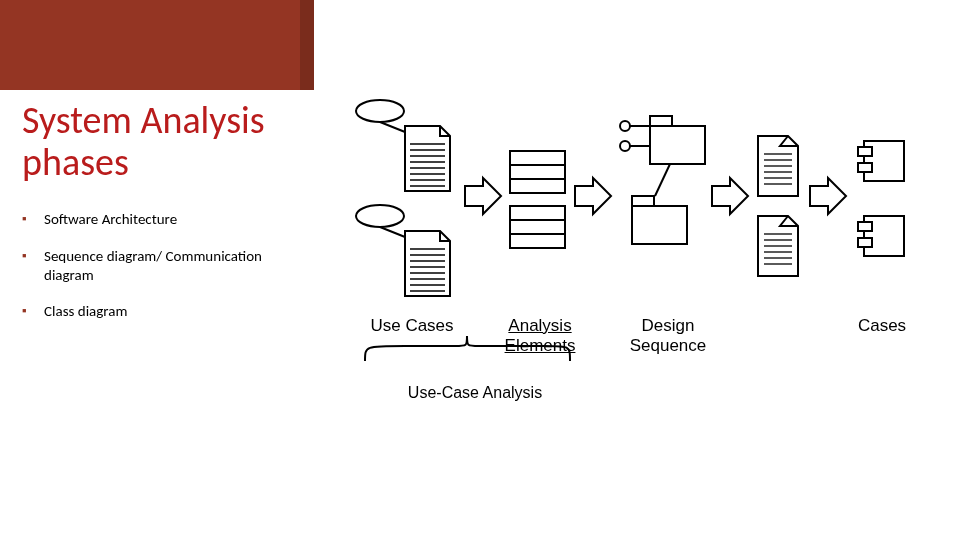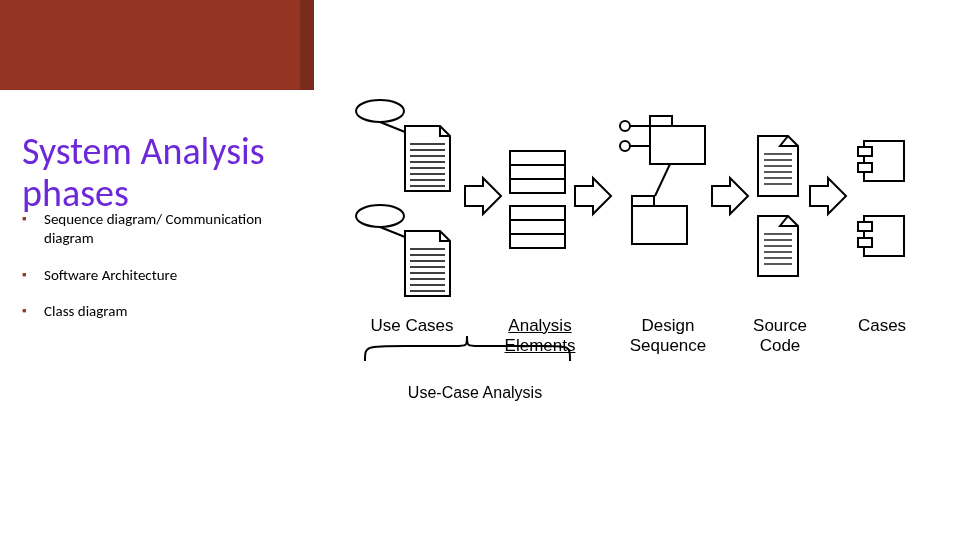--- a/index.html
+++ b/index.html
@@ -11,23 +11,22 @@
   .sidebar-band {
     position: absolute; left: 0; top: 0; width: 300px; height: 90px;
     background: #943523;
   }
   .sidebar-band::after {
     content: ""; position: absolute; left: 300px; top: 0; width: 14px; height: 90px;
     background: #7a2c1c;
   }
   .title {
     position: absolute; left: 22px; top: 100px;
-    font-size: 38px; font-weight: 300; color: #6d28d9;
+    font-size: 38px; font-weight: 300; color: #b91c1c;
     line-height: 1.1;
-    margin-top: 31px;
   }
   .bullets {
     position: absolute; left: 22px; top: 210px; width: 280px;
   }
   .bullets li {
     list-style: none; position: relative;
     padding-left: 22px; margin-bottom: 18px;
     font-size: 15px; color: #000; line-height: 1.25;
   }
   .bullets li::before {
@@ -51,22 +50,22 @@
 <body>
 
 <div class="sidebar-band"></div>
 
 <div class="title">
   <span>System Analysis</span><br>
   <span>phases</span>
 </div>
 
 <ul class="bullets">
+  <li>Software Architecture</li>
   <li>Sequence diagram/ Communication diagram</li>
-  <li>Software Architecture</li>
   <li>Class diagram</li>
 </ul>
 
 <div class="diagram">
   <svg width="600" height="330" viewBox="0 0 600 330">
 
     <g transform="translate(45,0)">
       <ellipse cx="-5" cy="15" rx="24" ry="11" fill="#fff" stroke="#000" stroke-width="2"></ellipse>
       <line x1="-5" y1="26" x2="30" y2="40" stroke="#000" stroke-width="2"></line>
       <path d="M20 30 h35 l10 10 v55 h-45 z" fill="#fff" stroke="#000" stroke-width="2"></path>
@@ -193,20 +192,16 @@
   
   <div class="dlabel" style="left:22px; top:220px;">Use Cases</div>
   <div class="dlabel" style="left:150px; top:220px;text-decoration:underline;">
     <span>Analysis</span><br>
     <span>Elements</span>
   </div>
   <div class="dlabel" style="left:278px; top:220px;">
     <span>Design</span><br>
     <span>Sequence</span>
   </div>
-  <div class="dlabel" style="left:390px; top:220px;">
-    <span>Source</span><br>
-    <span>Code</span>
-  </div>
   <div class="dlabel" style="left:492px; top:220px;">Cases</div>
 
   <div class="brace-label" style="left:55px; top:288px; width:160px;">Use-Case Analysis</div>
 </div>
 
 </body></html>

